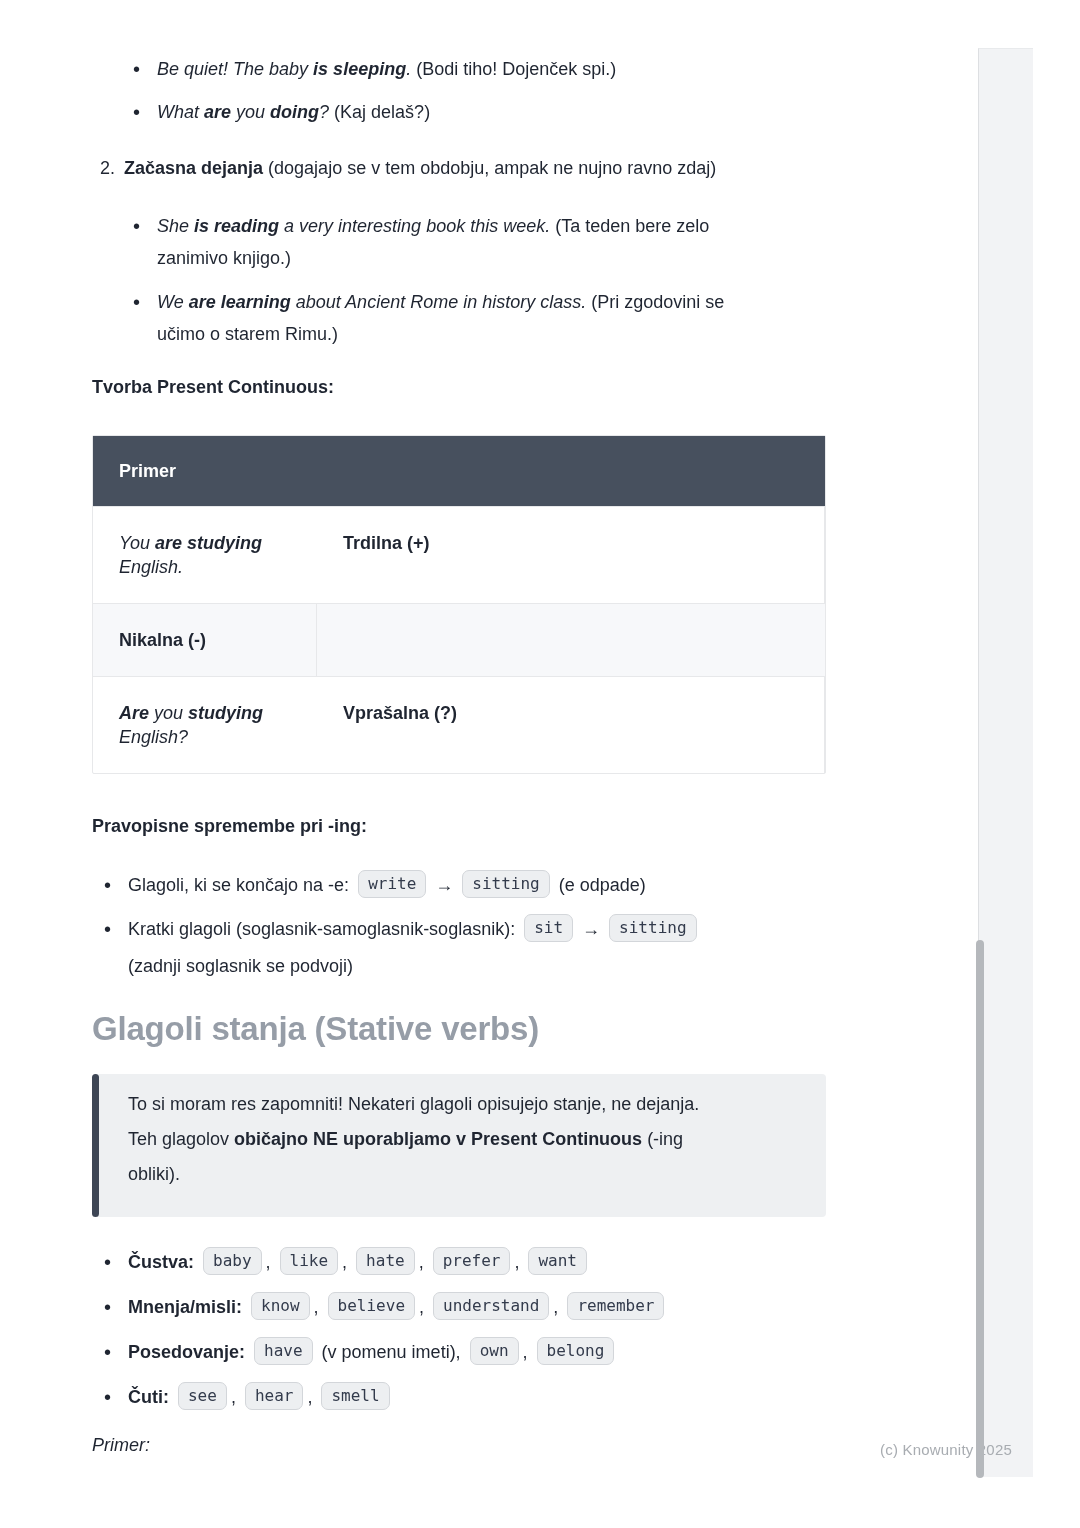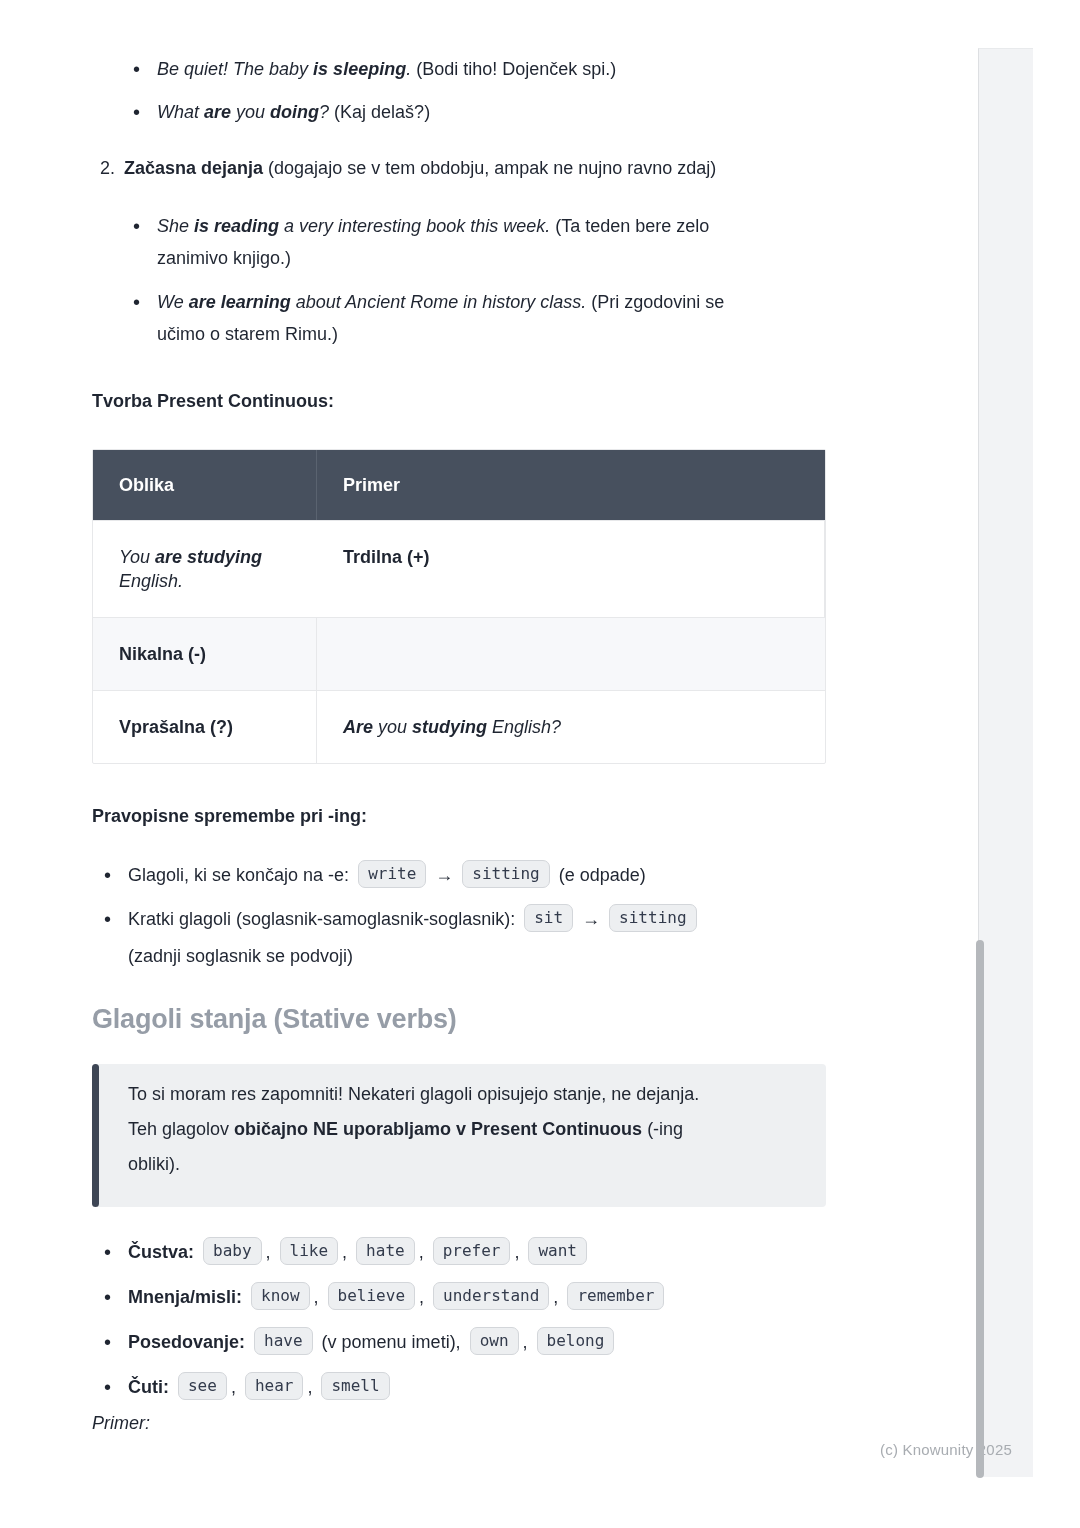--- a/index.html
+++ b/index.html
@@ -34,55 +34,55 @@
   .intro li:last-child{margin-bottom:0;}
   
   .numitem{display:flex;align-items:flex-start;padding-left:8px;margin-top:31px;line-height:25px;}
   .nummarker{flex:none;width:24px;}
   
   .sub{margin-top:29px;}
   .sub li{line-height:32px;margin-bottom:12px;}
   .sub li:last-child{margin-bottom:0;}
   
   .h3{margin:0;font-weight:700;line-height:25px;}
-  .h3.formation{margin-top:39px;}
+  .h3.formation{margin-top:25px;}
   .h3.spelling{margin-top:40px;}
   
   .tbl{margin-top:35px;width:734px;border:1px solid var(--table-line);border-radius:2px;box-sizing:border-box;}
   .trow{display:grid;grid-template-columns:224px 1fr;}
   .trow + .trow{border-top:1px solid var(--table-line);}
   .tcell{padding:24px 26px;box-sizing:border-box;line-height:24px;}
   .thead{background:var(--table-header-bg);color:#ffffff;}
   .thead .tcell{font-weight:700;padding:23px 26px;}
   .thead .c1{border-right:1px solid #5A6370;}
   .trow.body .c1{border-right:1px solid var(--table-line);font-weight:700;}
   .trow.alt{background:var(--row-alt);}
   .trow.body .c2{font-style:italic;}
   
   .shallow{padding-left:12px;}
   .spelling-list{margin-top:28px;}
   .spelling-list li{line-height:37px;margin-bottom:7px;}
   .spelling-list li:last-child{margin-bottom:0;}
   
-  .h2gray{margin:26px 0 0 0;font-size:27px;font-weight:600;line-height:36px;color:var(--muted-heading);letter-spacing:-0.2px;}
+  .h2gray{margin:26px 0 0 0;font-size:33px;font-weight:600;line-height:36px;color:var(--muted-heading);letter-spacing:-0.2px;}
   
   .note{position:relative;margin-top:27px;background:var(--note-bg);border-radius:4px;padding:13px 30px 25px 36px;line-height:35px;}
   .note::before{content:"";position:absolute;left:0;top:0;bottom:0;width:7px;background:var(--note-border);border-radius:6px;}
   
   .chips-list{margin-top:25px;}
   .chips-list li{line-height:40px;margin-bottom:5px;}
   .chips-list li:last-child{margin-bottom:0;}
   
   .chip{
     display:inline-block;font-family:"DejaVu Sans Mono","Liberation Mono",monospace;
     font-size:16px;line-height:19px;color:#333B4C;background:var(--chip-bg);
     border:1px solid var(--chip-border);border-radius:7px;padding:3px 9px 4px;
     margin:0 4px;vertical-align:2px;
   }
-  .primer{margin:4px 0 0 0;font-style:italic;line-height:25px;}
+  .primer{margin:16px 0 0 0;font-style:italic;line-height:25px;}
   
   .scroll-track{position:absolute;left:978px;top:48px;width:55px;height:1429px;background:var(--track);border-left:1px solid #DDDFE2;border-top:1px solid #E8EAEC;box-sizing:border-box;z-index:2;}
   .scroll-thumb{position:absolute;left:976px;top:940px;width:8px;height:538px;background:var(--thumb);border-radius:4px;z-index:4;}
   
   .watermark{position:absolute;top:1441px;right:68px;font-size:15px;letter-spacing:0.2px;color:var(--watermark);z-index:3;}
 </style>
 </head>
 <body>
 
 <div class="doc">
@@ -111,33 +111,32 @@
     <li>
       <span class="marker">•</span>
       <div class="btext"><span class="i">We </span><span class="b i">are learning</span><span class="i"> about Ancient Rome in history class.</span><span> (Pri zgodovini se</span><br><span>učimo o starem Rimu.)</span></div>
     </li>
   </ul>
 
   <p class="h3 formation">Tvorba Present Continuous:</p>
 
   <div class="tbl">
     <div class="trow thead">
-      <div class="tcell c1">Oblika</div>
       <div class="tcell c2">Primer</div>
     </div>
     <div class="trow body">
       <div class="tcell c2"><span class="i">You </span><span class="b i">are studying</span><span class="i"> English.</span></div>
       <div class="tcell c1">Trdilna (+)</div>
     </div>
     <div class="trow body alt">
       <div class="tcell c1">Nikalna (-)</div>
     </div>
     <div class="trow body">
+      <div class="tcell c2"><span class="b i">Are</span><span class="i"> you </span><span class="b i">studying</span><span class="i"> English?</span></div>
       <div class="tcell c1">Vprašalna (?)</div>
-      <div class="tcell c2"><span class="b i">Are</span><span class="i"> you </span><span class="b i">studying</span><span class="i"> English?</span></div>
     </div>
   </div>
 
   <p class="h3 spelling">Pravopisne spremembe pri -ing:</p>
 
   <ul class="blist shallow spelling-list">
     <li>
       <span class="marker">•</span>
       <div class="btext"><span>Glagoli, ki se končajo na -e: </span><span class="chip">write</span><span> → </span><span class="chip">sitting</span><span> (e odpade)</span></div>
     </li>

